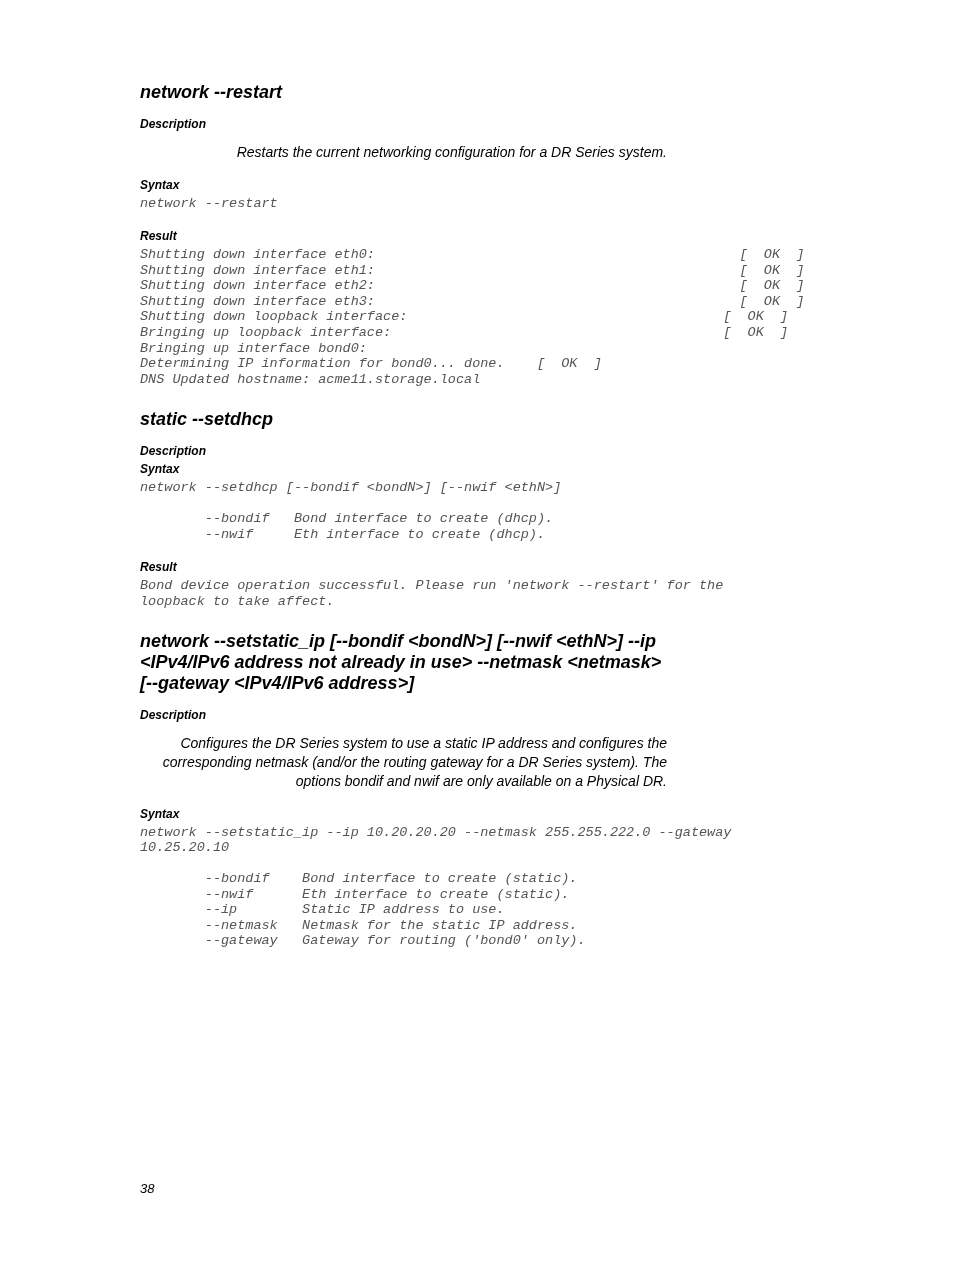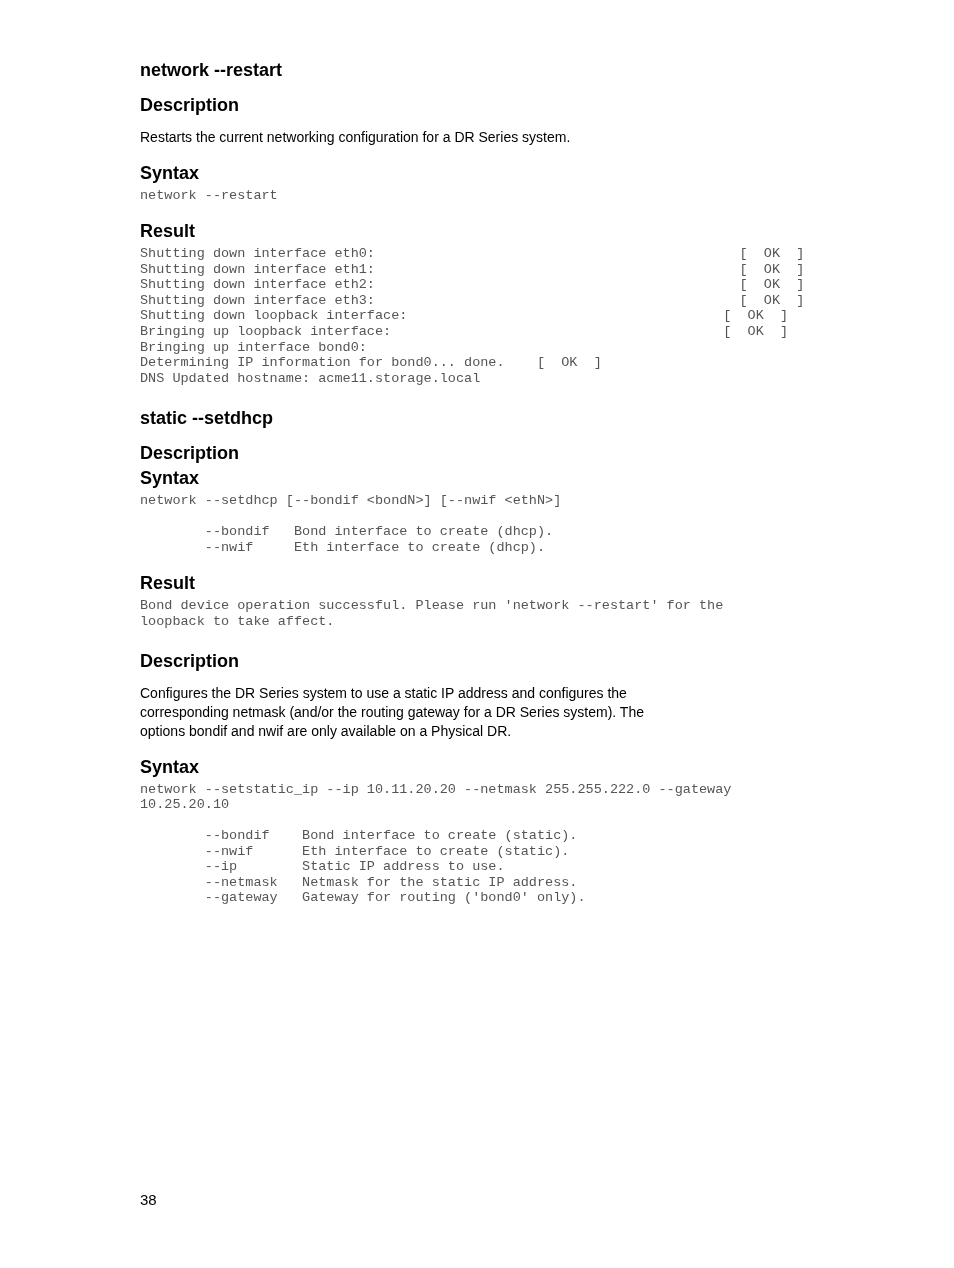--- a/index.html
+++ b/index.html
@@ -6,55 +6,57 @@
     font-family: Arial, Helvetica, sans-serif;
     font-size: 14px;
     color: #000;
     margin: 0;
     padding: 0;
     background: #fff;
   }
   .page {
     width: 782px;
     min-height: 1268px;
-    padding: 60px 115px 60px 140px;
+    padding: 82px 115px 60px 140px;
     box-sizing: border-box;
     position: relative;
+    font-style: italic;
   }
   h2 {
     font-size: 18px;
     font-weight: bold;
     margin: 0 0 14px 0;
     font-family: Arial, Helvetica, sans-serif;
   }
   h3 {
-    font-size: 18px;
+    font-size: 12px;
     font-weight: bold;
     margin: 0 0 4px 0;
     font-family: Arial, Helvetica, sans-serif;
   }
   p {
     margin: 12px 0 16px 0;
     line-height: 1.35;
     font-family: Arial, Helvetica, sans-serif;
+    text-align: right;
   }
   pre {
     font-family: "Courier New", Courier, monospace;
     font-size: 13.5px;
     color: #555;
     margin: 0 0 18px 0;
     white-space: pre;
     line-height: 1.15;
   }
   .section { margin-bottom: 22px; }
   .pageno {
     position: absolute;
     left: 140px;
-    bottom: 60px;
-    font-size: 15px;
+    bottom: 72px;
+    font-size: 13px;
     font-family: Arial, Helvetica, sans-serif;
   }
 </style>
 </head>
 <body>
 
 <div class="page">
 
   <div class="section">
     <h2>network --restart</h2>
@@ -87,26 +89,27 @@
 
         --bondif   Bond interface to create (dhcp).
         --nwif     Eth interface to create (dhcp).</pre>
 
     <h3>Result</h3>
     <pre>Bond device operation successful. Please run 'network --restart' for the 
 loopback to take affect.</pre>
   </div>
 
   <div class="section">
+    <h2>network --setstatic_ip [--bondif &lt;bondN&gt;] [--nwif &lt;ethN&gt;] --ip &lt;IPv4/IPv6 address not already in use&gt; --netmask &lt;netmask&gt; [--gateway &lt;IPv4/IPv6 address&gt;]</h2>
 
     <h3>Description</h3>
     <p>Configures the DR Series system to use a static IP address and configures the corresponding netmask (and/or the routing gateway for a DR Series system). The options bondif and nwif are only available on a Physical DR.</p>
 
     <h3>Syntax</h3>
-    <pre>network --setstatic_ip --ip 10.11.20.20 --netmask 255.255.222.0 --gateway 
+    <pre>network --setstatic_ip --ip 10.20.20.20 --netmask 255.255.222.0 --gateway 
 10.25.20.10
 
         --bondif    Bond interface to create (static).
         --nwif      Eth interface to create (static).
         --ip        Static IP address to use.
         --netmask   Netmask for the static IP address.
         --gateway   Gateway for routing ('bond0' only).</pre>
   </div>
 
   <div class="pageno">38</div>

